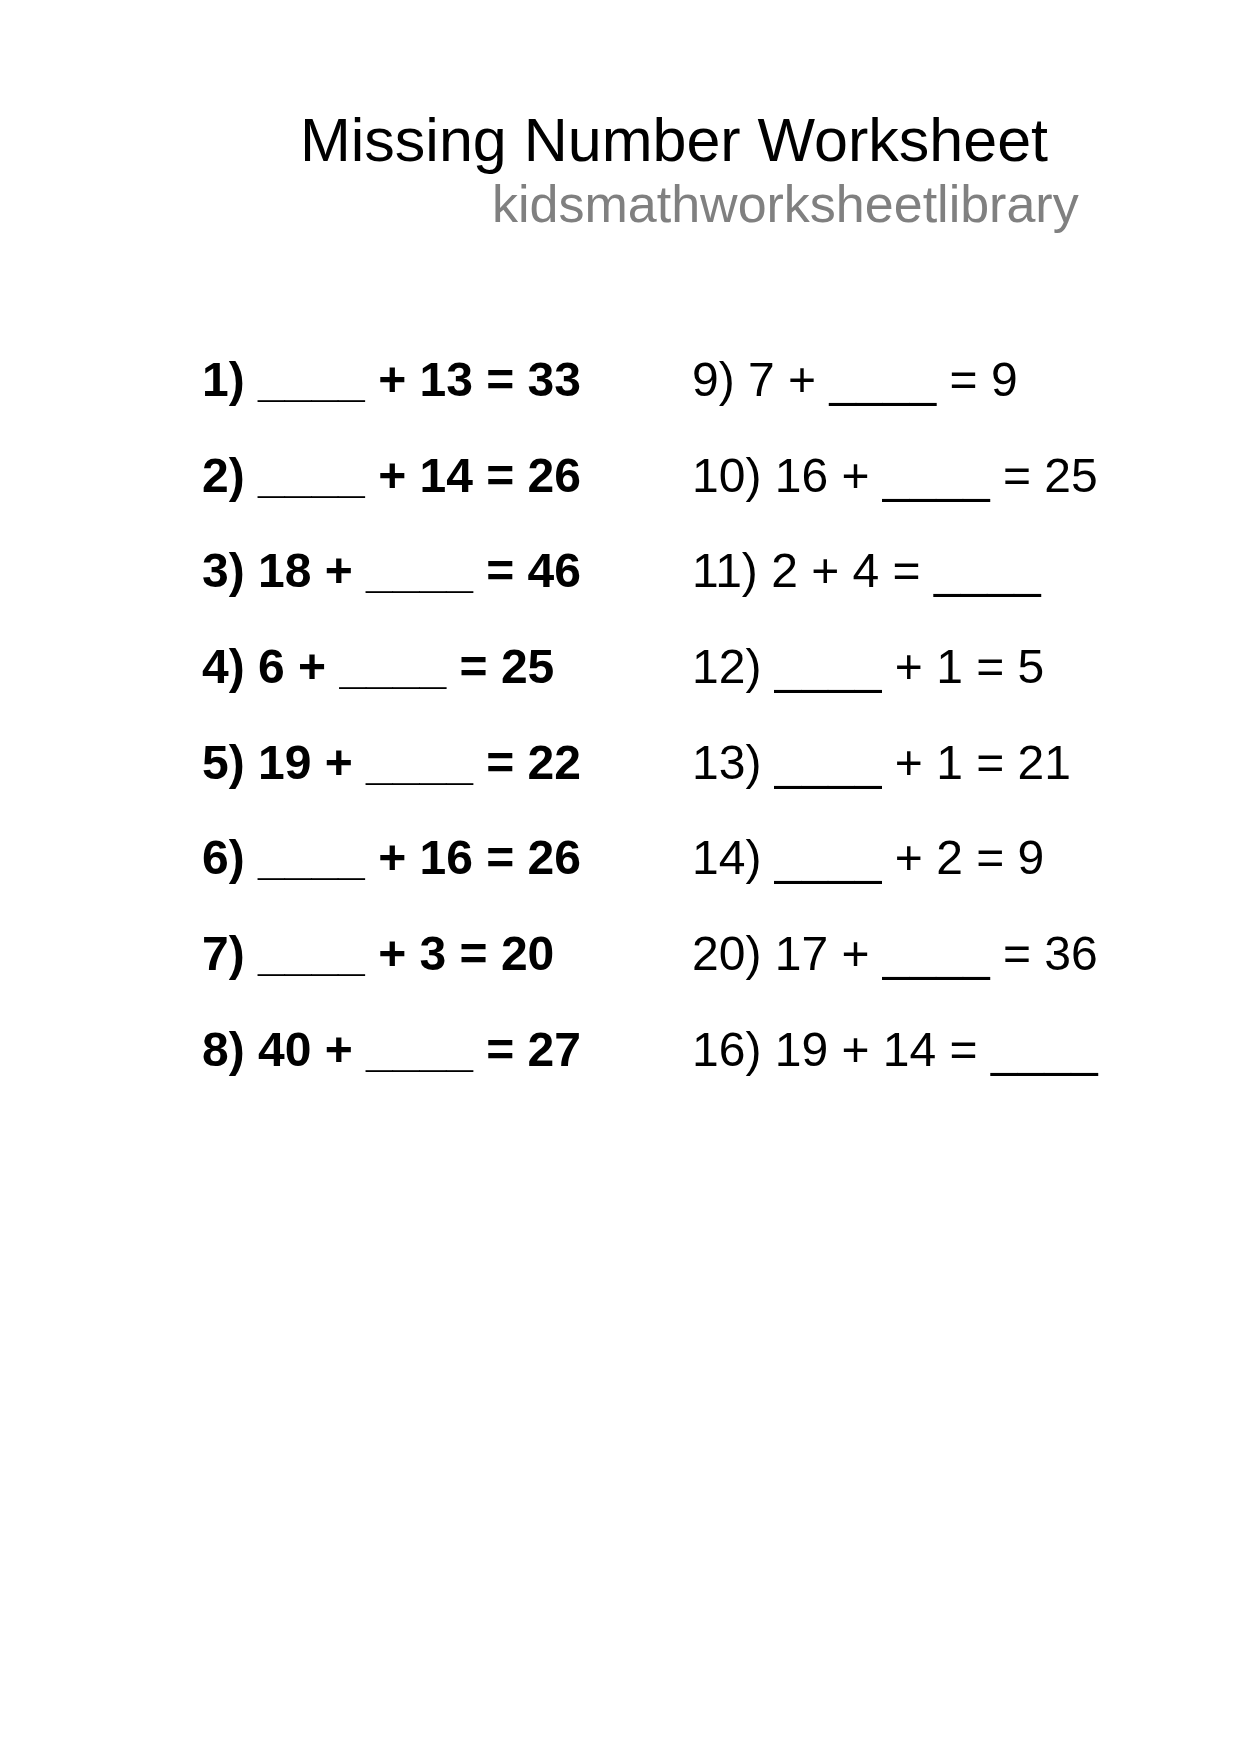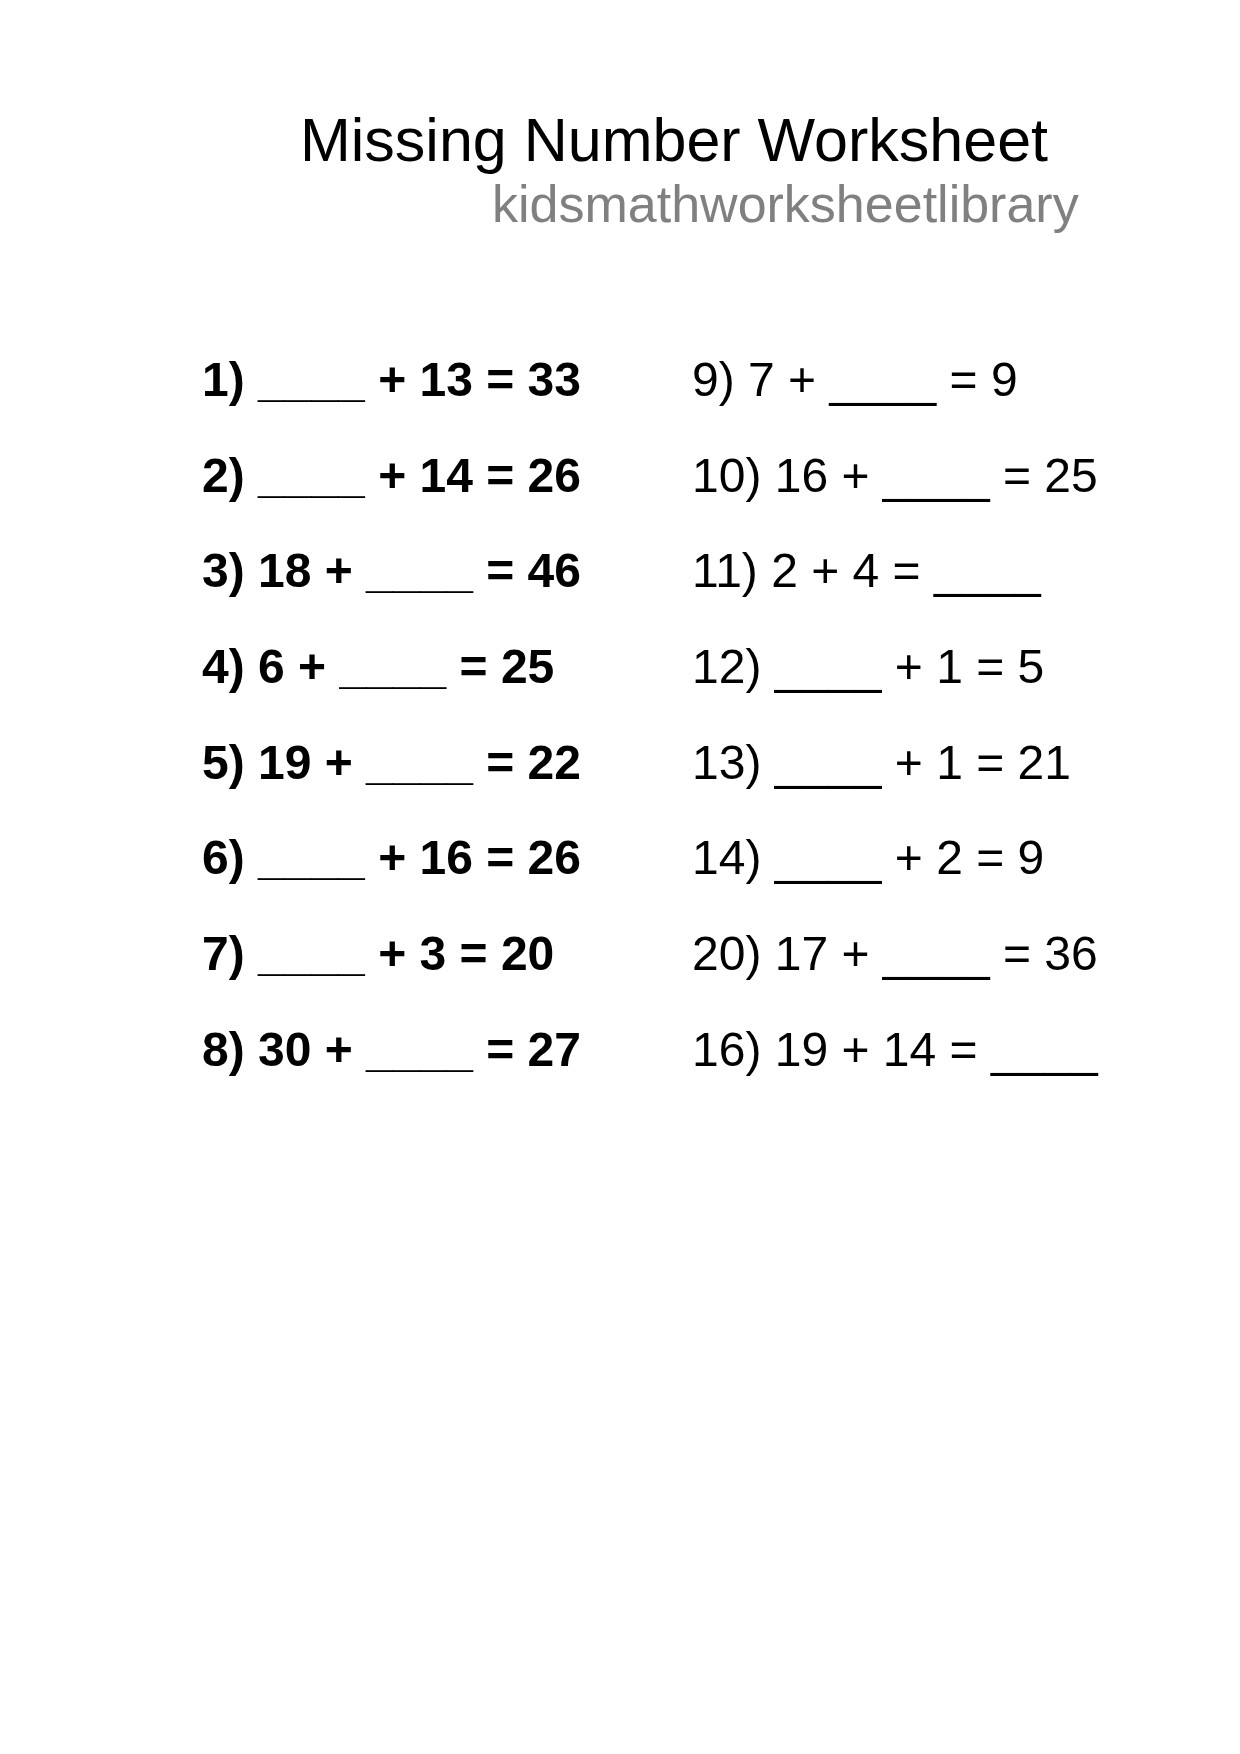--- a/index.html
+++ b/index.html
@@ -52,21 +52,21 @@
 <div class="subtitle">kidsmathworksheetlibrary</div>
 
 <div>
   <div class="problem col-left" style="top:352px">1) ____ + 13 = 33</div>
   <div class="problem col-left" style="top:448px">2) ____ + 14 = 26</div>
   <div class="problem col-left" style="top:543px">3) 18 + ____ = 46</div>
   <div class="problem col-left" style="top:639px">4) 6 + ____ = 25</div>
   <div class="problem col-left" style="top:735px">5) 19 + ____ = 22</div>
   <div class="problem col-left" style="top:830px">6) ____ + 16 = 26</div>
   <div class="problem col-left" style="top:926px">7) ____ + 3 = 20</div>
-  <div class="problem col-left" style="top:1022px">8) 30 + ____ = 27</div>
+  <div class="problem col-left" style="top:1022px">8) 40 + ____ = 27</div>
 </div>
 
 <div>
   <div class="problem col-right" style="top:352px">9) 7 + ____ = 9</div>
   <div class="problem col-right" style="top:448px">10) 16 + ____ = 25</div>
   <div class="problem col-right" style="top:543px">11) 2 + 4 = ____</div>
   <div class="problem col-right" style="top:639px">12) ____ + 1 = 5</div>
   <div class="problem col-right" style="top:735px">13) ____ + 1 = 21</div>
   <div class="problem col-right" style="top:830px">14) ____ + 2 = 9</div>
   <div class="problem col-right" style="top:926px">20) 17 + ____ = 36</div>

